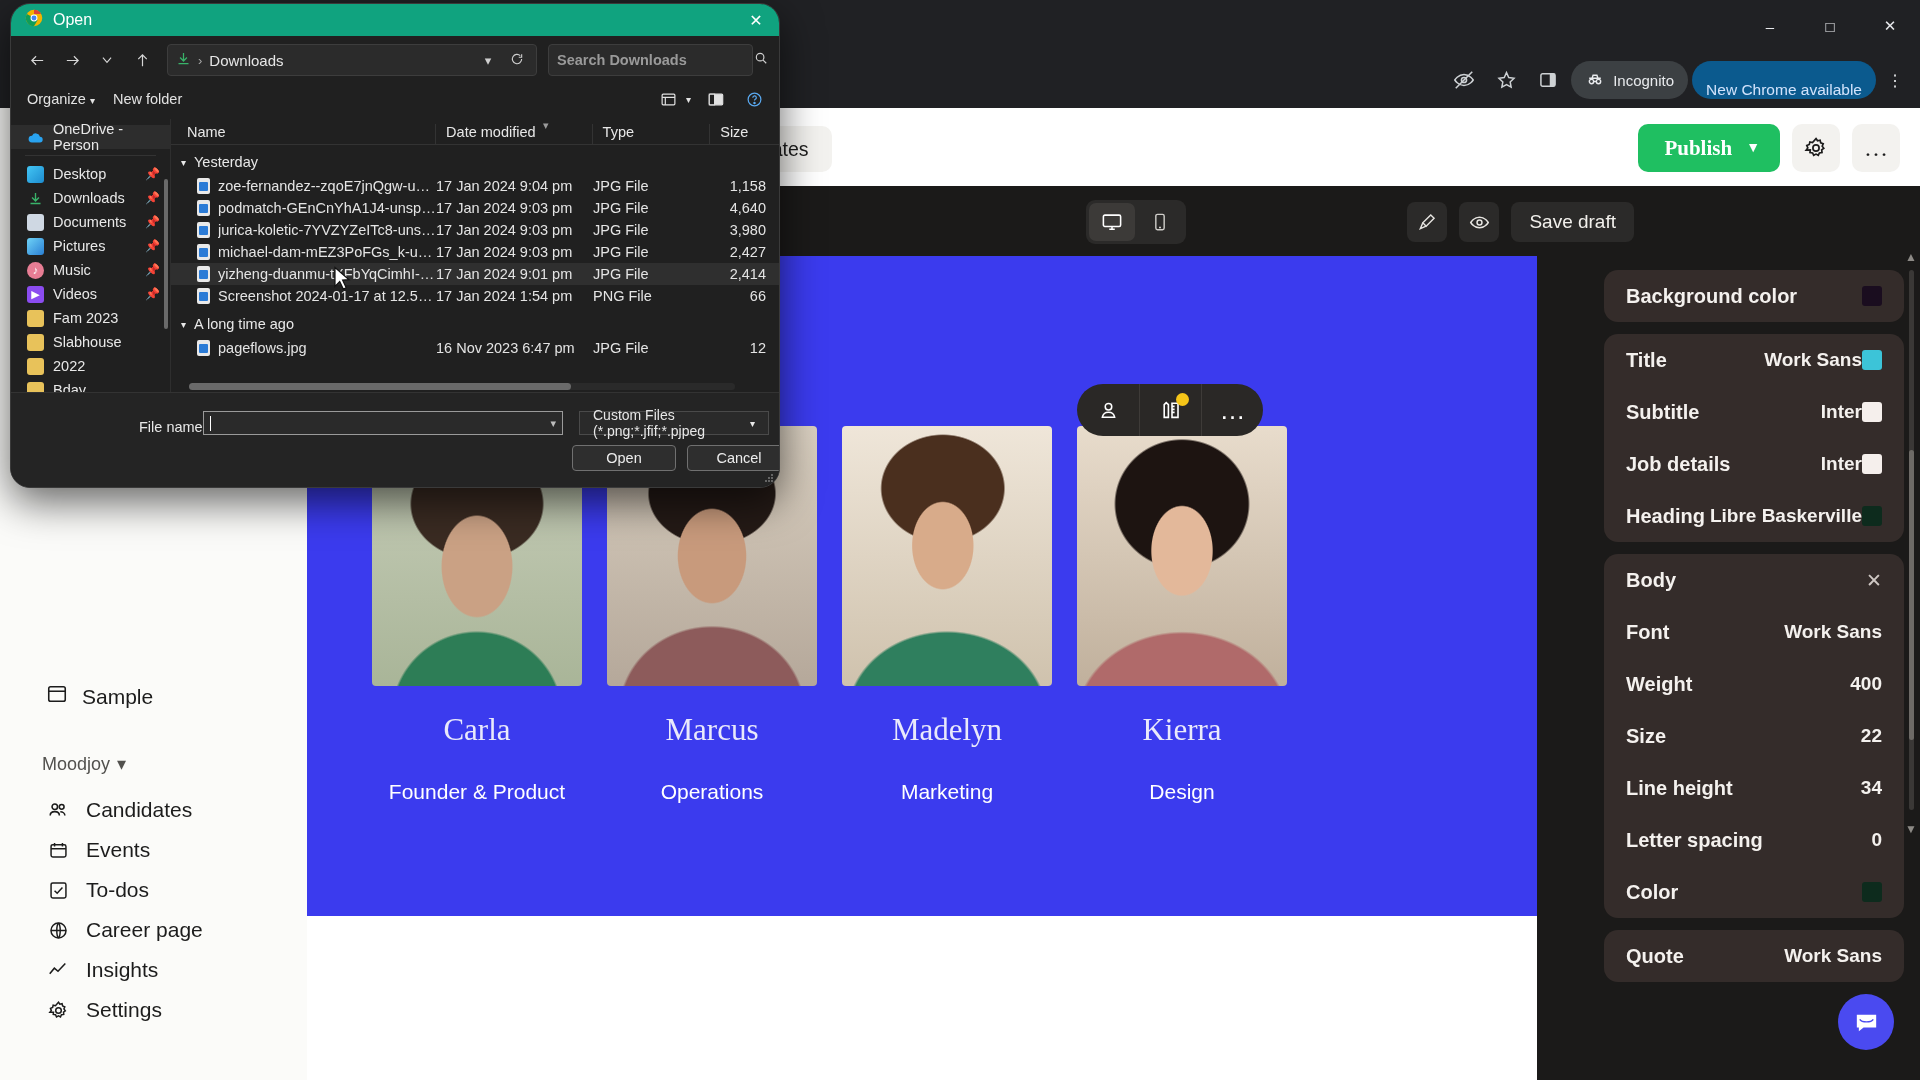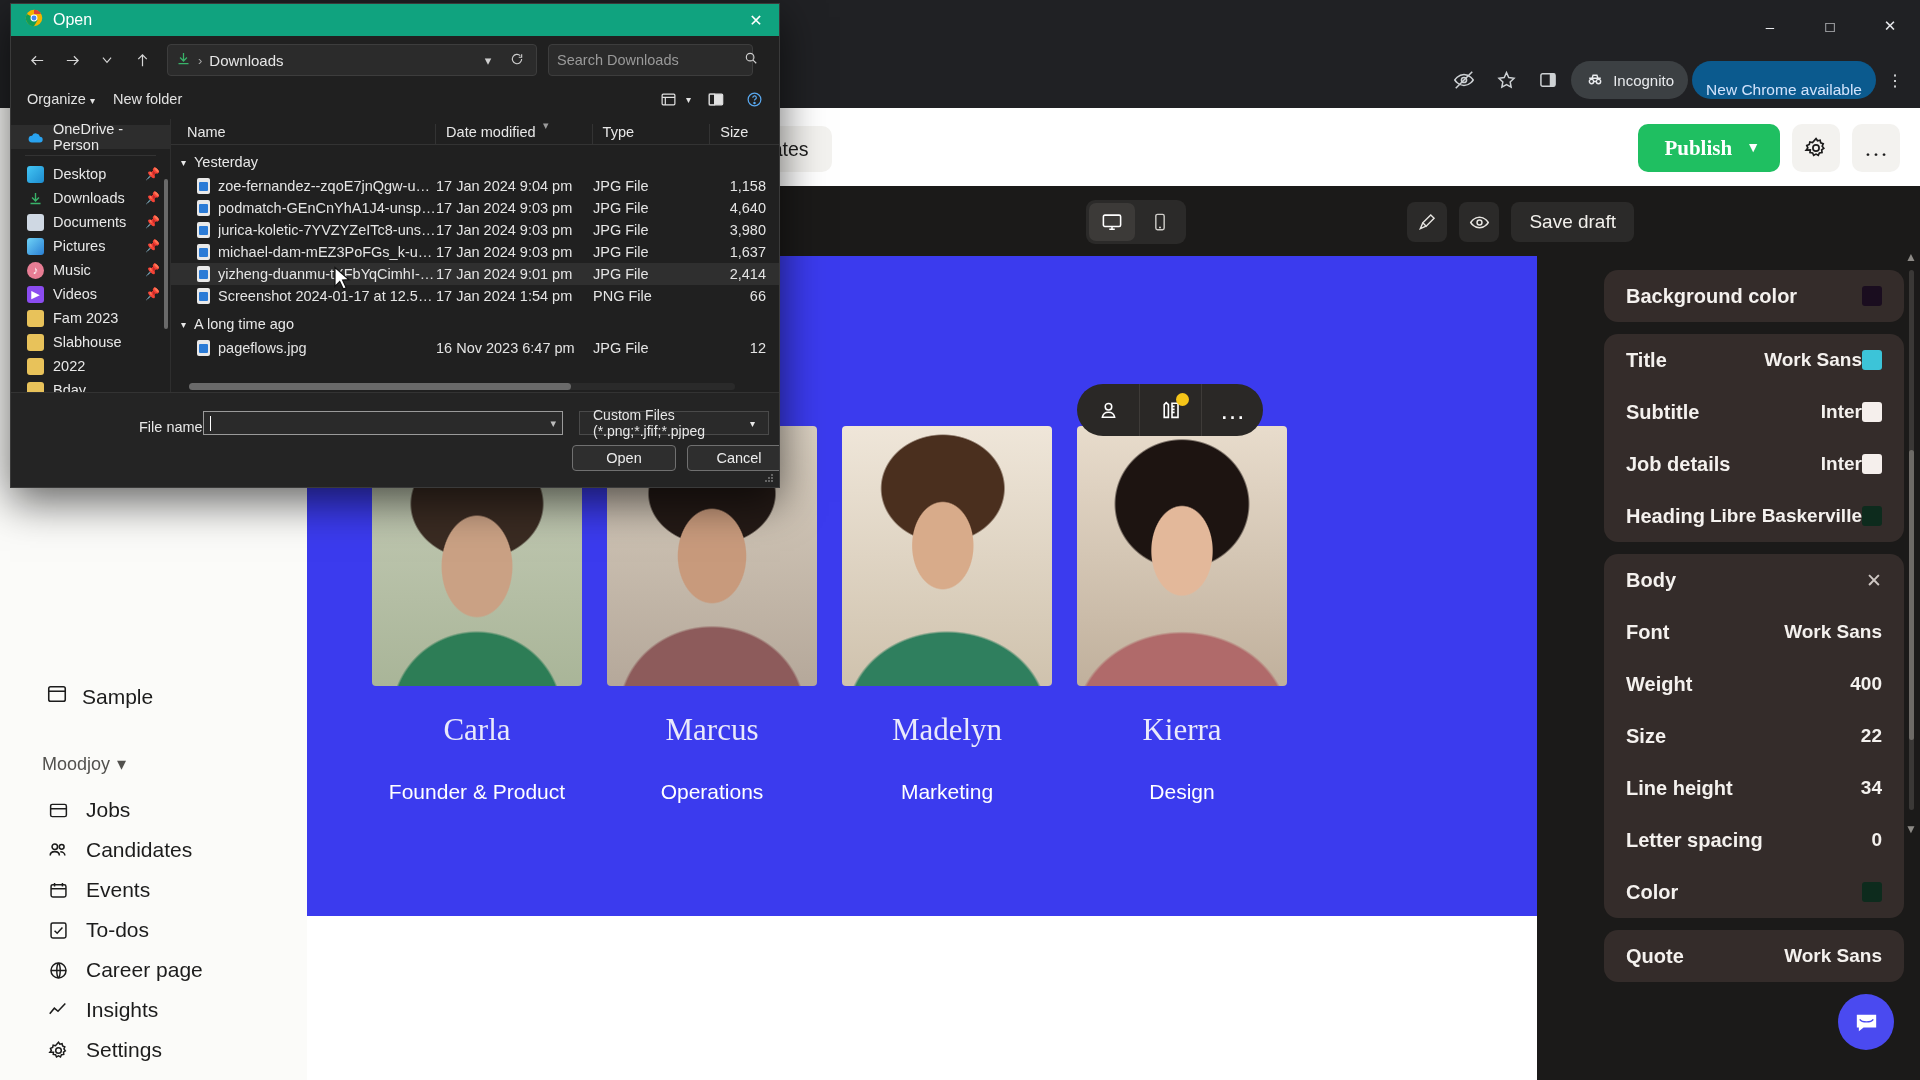--- a/index.html
+++ b/index.html
@@ -145,21 +145,21 @@
     height:290px; background:#6d6a66; border-radius:3px; display:block; }
   .scroll-arrow { position:absolute; right:3px; color:#8d8a86; font-size:12px; }
 
   
   #chat { position:absolute; right:26px; bottom:30px; width:56px; height:56px;
     border-radius:50%; background:#4a4af0; display:flex; align-items:center;
     justify-content:center; z-index:9; }
 
   
   #dlg { position:absolute; left:10px; top:3px; width:770px; height:485px;
-    background:#202020; border:1px solid #3a3a3a; border-radius:0;
+    background:#202020; border:1px solid #3a3a3a; border-radius:20px;
     overflow:hidden; box-shadow:0 14px 40px rgba(0,0,0,.6); z-index:20; }
   #dlg-title { height:32px; background:#10a37f; display:flex; align-items:center;
     padding-left:14px; gap:10px; position:relative; }
   #dlg-title .t { color:#ffffff; font-size:16px; }
   #dlg-close { position:absolute; right:0; top:0; width:46px; height:32px;
     display:flex; align-items:center; justify-content:center; color:#fff;
     font-size:16px; }
 
   #dlg-nav { height:48px; display:flex; align-items:center; gap:3px;
     padding:0 10px; }
@@ -168,21 +168,21 @@
   #crumb { flex:1 1 auto; height:32px; margin-left:6px; background:#2b2b2b;
     border:1px solid #3d3d3d; border-radius:4px; display:flex;
     align-items:center; padding:0 8px; gap:7px; max-width:370px; }
   #crumb .txt { color:#e6e6e6; font-size:15px; flex:1; }
   #crumb .chev, #crumb .refresh { color:#cfcfcf; font-size:13px; width:22px;
     text-align:center; }
   #searchbox { width:205px; height:32px; margin-left:8px; background:#2b2b2b;
     border:1px solid #3d3d3d; border-radius:4px; display:flex;
     align-items:center; padding:0 8px; }
   #searchbox input { flex:1; background:transparent; border:0; outline:0;
-    color:#e6e6e6; font-size:14.5px; font-family:inherit; }
+    color:#e6e6e6; font-size:14.5px; font-family:inherit;font-weight:bold; }
   #searchbox input::placeholder { color:#9a9a9a; }
 
   #dlg-cmd { height:30px; display:flex; align-items:center; gap:18px;
     padding:0 16px; color:#e2e2e2; font-size:14.5px; position:relative; }
   #dlg-cmd-right { position:absolute; right:12px; display:flex;
     align-items:center; gap:12px; }
   .cmdicon { width:26px; height:22px; display:flex; align-items:center;
     justify-content:center; }
 
   #dlg-body { position:absolute; left:0; top:115px; right:0; bottom:95px;
@@ -322,29 +322,20 @@
       </div>
 
       <div class="sb-company">
         <span>Moodjoy</span>
         <span>▾</span>
       </div>
 
       <div id="sb-nav">
         <div class="sb-item">
           <span class="ic">
-            <svg width="21" height="21" viewBox="0 0 24 24" fill="none" stroke="#1c1c1c" stroke-width="1.7">
-              <rect x="3" y="5" width="18" height="14" rx="2"></rect>
-                <path d="M3 10h18"></path>
-              </svg>
-          </span>
-          <span>Jobs</span>
-        </div>
-        <div class="sb-item">
-          <span class="ic">
             <svg width="22" height="22" viewBox="0 0 24 24" fill="none" stroke="#1c1c1c" stroke-width="1.7">
               <circle cx="8.5" cy="8.5" r="3"></circle>
                 <circle cx="16" cy="8.5" r="2.6"></circle>
               <path d="M3.5 18c0-2.6 2.2-4.2 5-4.2s5 1.6 5 4.2"></path>
               <path d="M14.5 14c2.6 0 5 1.6 5 4"></path>
               </svg>
           </span>
           <span>Candidates</span>
         </div>
         <div class="sb-item">
@@ -829,21 +820,21 @@
         <span class="c-type">JPG File</span>
         <span class="c-size">3,980</span>
       </div>
       <div class="frow">
         <span class="c-name">
             <i class="fileico"></i>
           <span class="nm">michael-dam-mEZ3PoFGs_k-unsplash.jpg</span>
           </span>
         <span class="c-date">17 Jan 2024 9:03 pm</span>
         <span class="c-type">JPG File</span>
-        <span class="c-size">1,637</span>
+        <span class="c-size">2,427</span>
       </div>
       <div class="frow sel">
         <span class="c-name">
             <i class="fileico"></i>
           <span class="nm">yizheng-duanmu-tXFbYqCimhI-unsplash.j...</span>
           </span>
         <span class="c-date">17 Jan 2024 9:01 pm</span>
         <span class="c-type">JPG File</span>
         <span class="c-size">2,414</span>
       </div>

